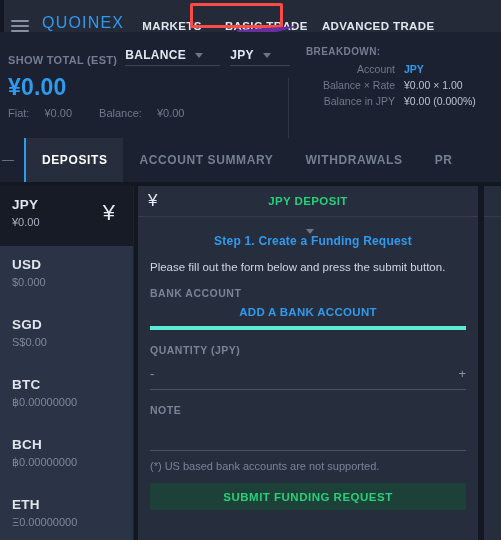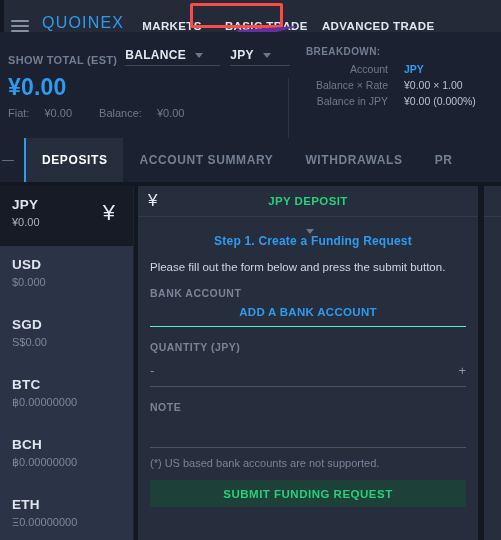--- a/index.html
+++ b/index.html
@@ -163,21 +163,20 @@
     color: #737e92;
     margin-bottom: 6px;
   }
   .bd-row {
     display: flex;
     justify-content: flex-end;
     align-items: baseline;
     font-size: 10.5px;
     margin-bottom: 4px;
     white-space: nowrap;
-    gap: 7px;
   }
   .bd-k {
     color: #6f7a8d;
     text-align: right;
   }
   .bd-v {
     color: #b9c2d1;
     width: 92px;
     text-align: left;
     padding-left: 9px;
@@ -326,21 +325,21 @@
     color: #7a8496;
   }
   .addbank {
     margin: 7px 12px 0 12px;
     text-align: center;
     font-size: 11.5px;
     font-weight: bold;
     letter-spacing: 0.3px;
     color: #2f9bef;
     padding-bottom: 8px;
-    border-bottom: 1px solid #5eead4;
+    border-bottom: 4px solid #5eead4;
     cursor: pointer;
   }
   .qtyrow {
     margin: 9px 12px 0 12px;
     display: flex;
     align-items: center;
     justify-content: space-between;
     padding-bottom: 7px;
     border-bottom: 1px solid #4a5265;
     height: 17px;

